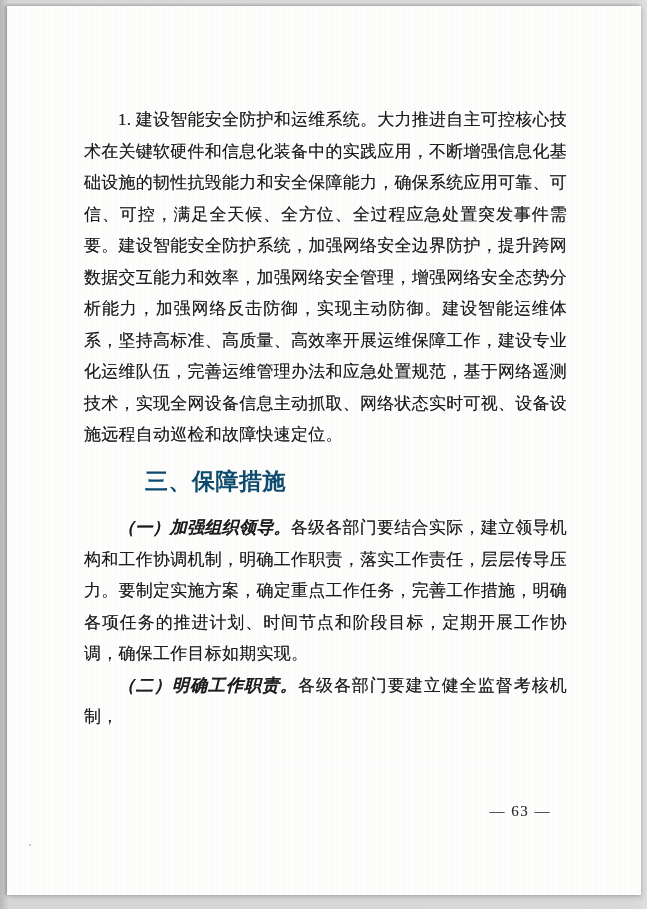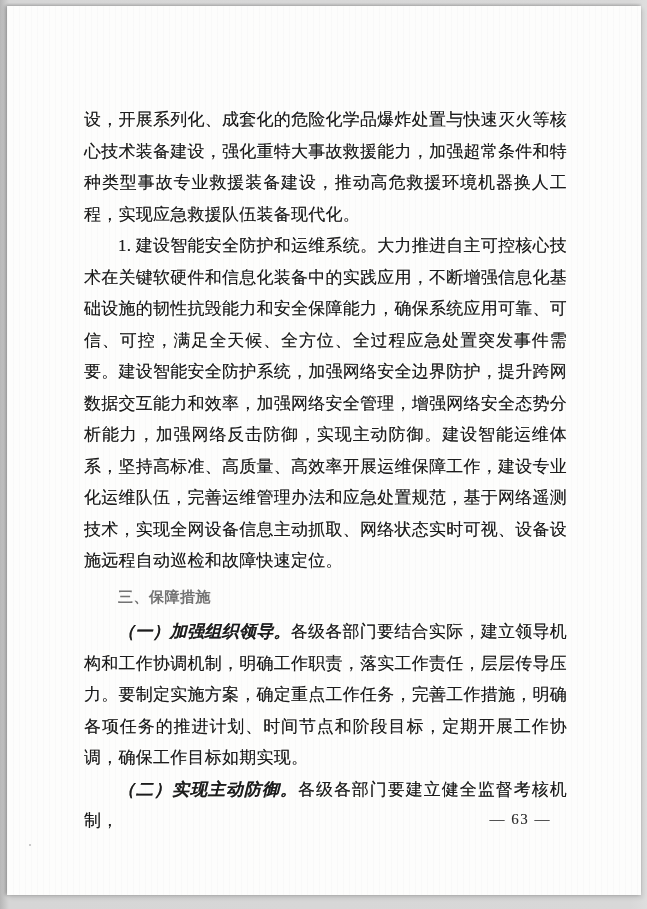--- a/index.html
+++ b/index.html
@@ -47,66 +47,64 @@
     text-shadow: 0 0 0.4px rgba(20,20,20,0.55);
   }
   .para.indent {
     text-indent: 2em;
   }
   .lead-bold {
     font-weight: bold;
     font-style: italic;
   }
   .section-heading {
-    margin: 4px;
+    margin: 15px;
     font-family: "Liberation Sans", "DejaVu Sans", sans-serif;
     font-weight: bold;
-    font-size: 15px;
+    font-size: 23px;
     line-height: 31.5px;
     letter-spacing: 0.5px;
     text-indent: 2em;
-    color: #737373;
+    color: #0c4a6e;
   }
   .page-number {
     position: absolute;
     top: 797px;
     right: 90px;
     font-size: 15px;
     letter-spacing: 1.5px;
     color: #2e2e2e;
     text-shadow: 0 0 0.4px rgba(20,20,20,0.4);
-    margin-top: 8px;
   }
   
   .speck {
     position: absolute;
     left: 22px;
     top: 838px;
     width: 2px;
     height: 2px;
     background: rgba(60,60,60,0.35);
     border-radius: 50%;
   }
 </style>
 </head>
 <body>
 
 <div class="scan-page">
 
   <div class="doc-content">
 
-    <p class="para">设，开展系列化、成套化的危险化学品爆炸处置与快速灭火等核心技术装备建设，强化重特大事故救援能力，加强超常条件和特种类型事故专业救援装备建设，推动高危救援环境机器换人工程，实现应急救援队伍装备现代化。</p>
 
     <p class="para indent"><span class="lead-kaiti">1. 建设智能安全防护和运维系统。</span><span>大力推进自主可控核心技术在关键软硬件和信息化装备中的实践应用，不断增强信息化基础设施的韧性抗毁能力和安全保障能力，确保系统应用可靠、可信、可控，满足全天候、全方位、全过程应急处置突发事件需要。建设智能安全防护系统，加强网络安全边界防护，提升跨网数据交互能力和效率，加强网络安全管理，增强网络安全态势分析能力，加强网络反击防御，实现主动防御。建设智能运维体系，坚持高标准、高质量、高效率开展运维保障工作，建设专业化运维队伍，完善运维管理办法和应急处置规范，基于网络遥测技术，实现全网设备信息主动抓取、网络状态实时可视、设备设施远程自动巡检和故障快速定位。</span></p>
 
     <h3 class="section-heading">三、保障措施</h3>
 
     <p class="para indent"><span class="lead-bold">（一）加强组织领导。</span><span>各级各部门要结合实际，建立领导机构和工作协调机制，明确工作职责，落实工作责任，层层传导压力。要制定实施方案，确定重点工作任务，完善工作措施，明确各项任务的推进计划、时间节点和阶段目标，定期开展工作协调，确保工作目标如期实现。</span></p>
 
-    <p class="para indent"><span class="lead-bold">（二）实现主动防御。</span><span>各级各部门要建立健全监督考核机制，</span></p>
+    <p class="para indent"><span class="lead-bold">（二）明确工作职责。</span><span>各级各部门要建立健全监督考核机制，</span></p>
 
   </div>
 
   <div class="page-number">— 63 —</div>
 
   <div class="speck"></div>
 
 </div>
 
 </body></html>

